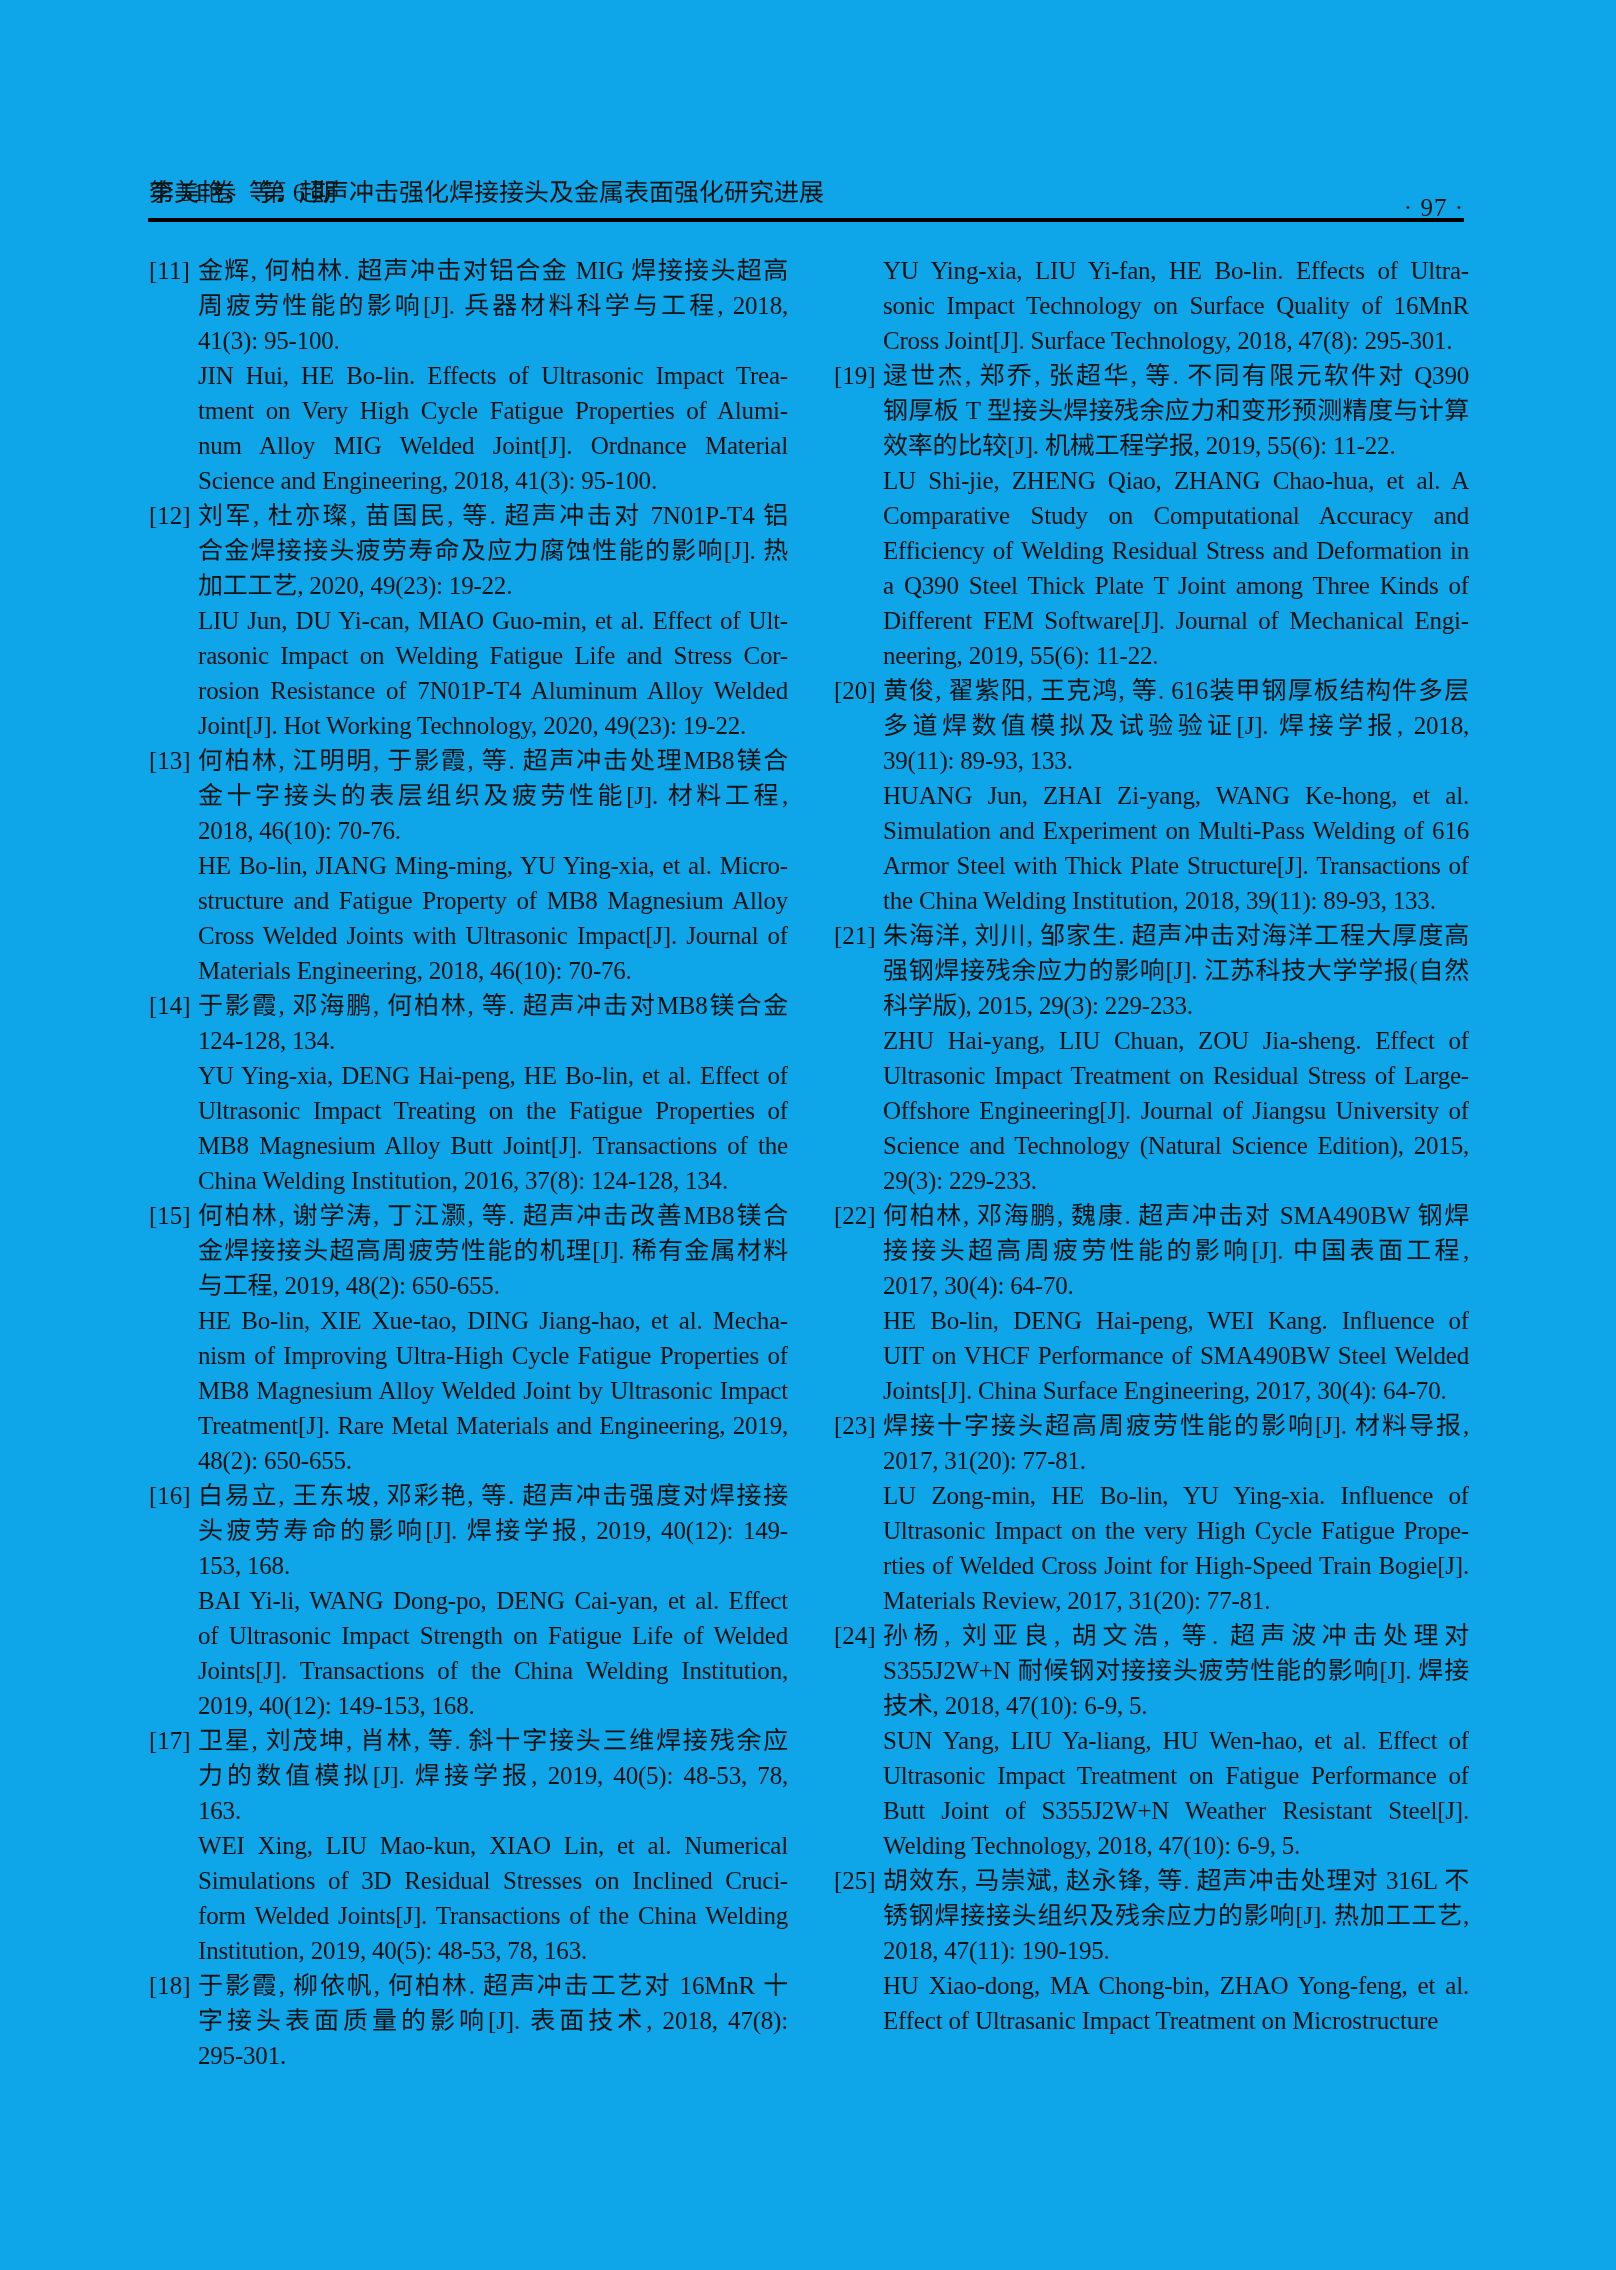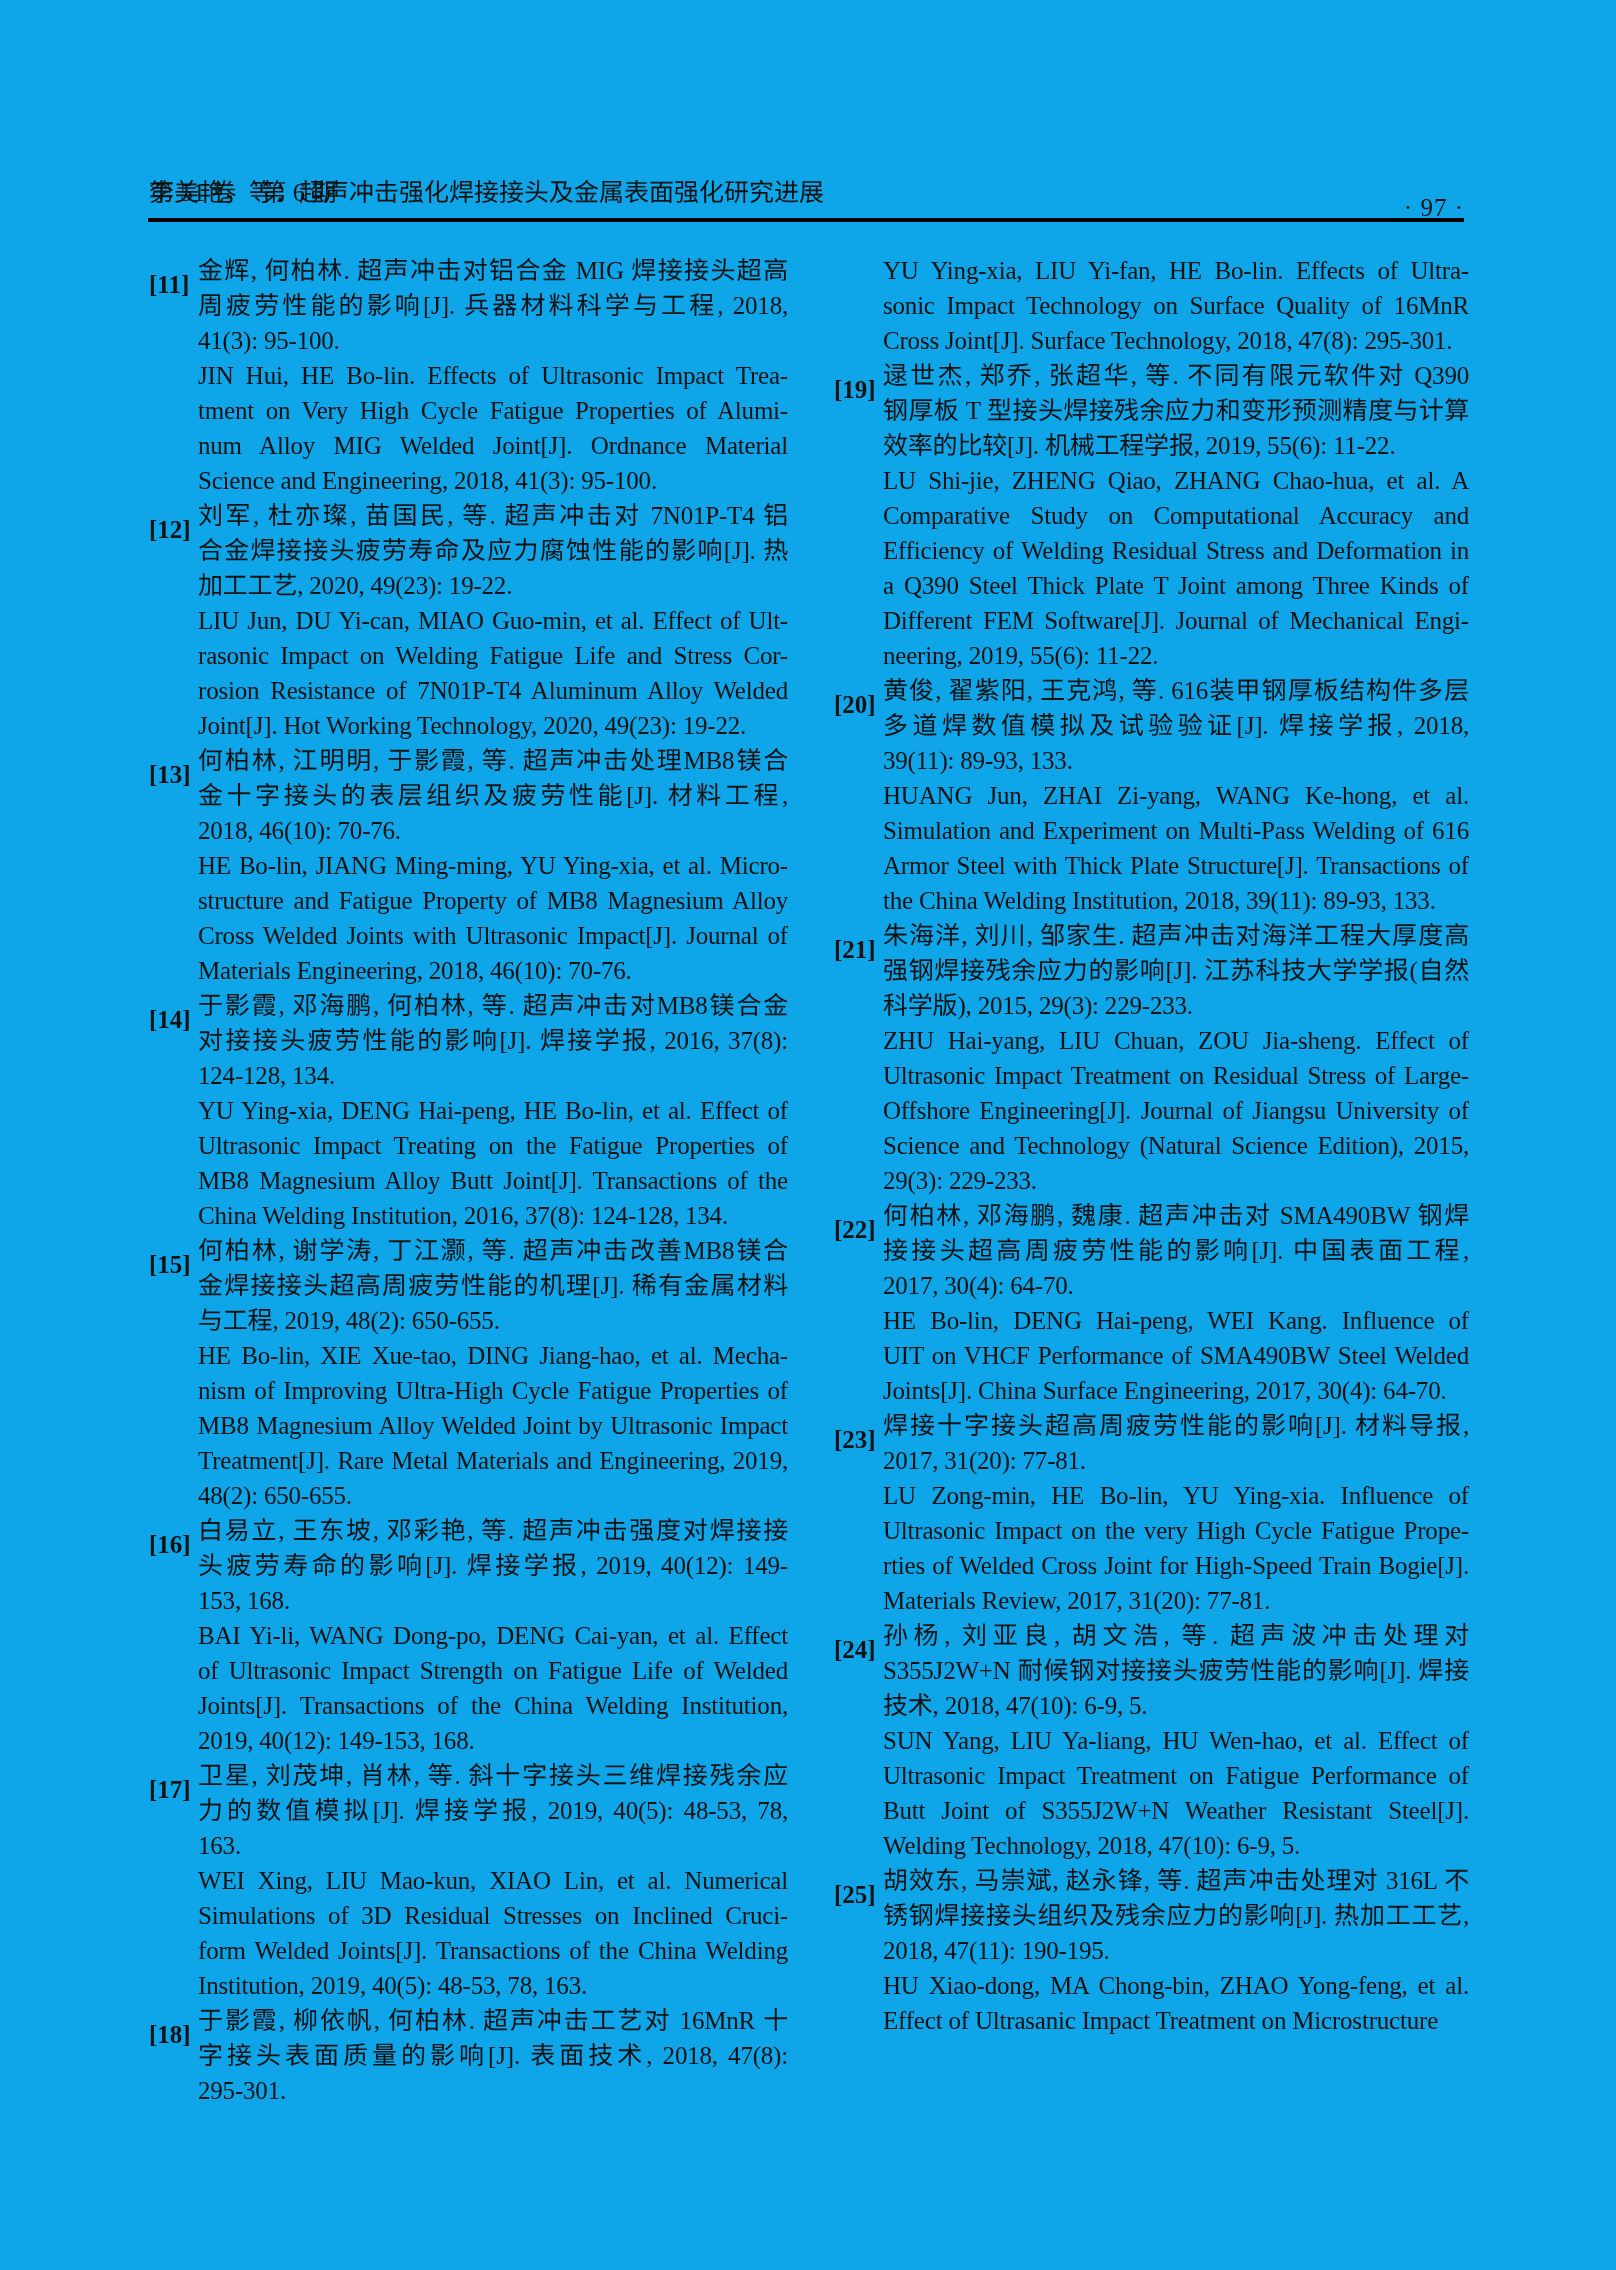--- a/index.html
+++ b/index.html
@@ -45,22 +45,21 @@
   }
   .refs-col.left  { left: 149px; width: 639px; }
   .refs-col.right { left: 834px; width: 635px; }
   .ref {
     position: relative;
     padding-left: 49px;
   }
   .refnum {
     position: absolute;
     left: 0;
-    top: 14px;
-    font-weight: bold;
+    top: 0;
   }
   .line {
     letter-spacing: -0.2px;
     overflow: hidden;
   }
   .line.j {
     text-align: justify;
     text-align-last: justify;
   }
 </style>
@@ -104,21 +103,20 @@
         <div class="line j">金十字接头的表层组织及疲劳性能[J]. 材料工程,</div>
         <div class="line">2018, 46(10): 70-76.</div>
         <div class="line j">HE Bo-lin, JIANG Ming-ming, YU Ying-xia, et al. Micro-</div>
         <div class="line j">structure and Fatigue Property of MB8 Magnesium Alloy</div>
         <div class="line j">Cross Welded Joints with Ultrasonic Impact[J]. Journal of</div>
         <div class="line">Materials Engineering, 2018, 46(10): 70-76.</div>
       </div>
       <div class="ref">
     <span class="refnum">[14]</span>
   <div class="line j">于影霞, 邓海鹏, 何柏林, 等. 超声冲击对MB8镁合金</div>
-        <div class="line j">对接接头疲劳性能的影响[J]. 焊接学报, 2016, 37(8):</div>
         <div class="line">124-128, 134.</div>
         <div class="line j">YU Ying-xia, DENG Hai-peng, HE Bo-lin, et al. Effect of</div>
         <div class="line j">Ultrasonic Impact Treating on the Fatigue Properties of</div>
         <div class="line j">MB8 Magnesium Alloy Butt Joint[J]. Transactions of the</div>
         <div class="line">China Welding Institution, 2016, 37(8): 124-128, 134.</div>
       </div>
       <div class="ref">
     <span class="refnum">[15]</span>
   <div class="line j">何柏林, 谢学涛, 丁江灏, 等. 超声冲击改善MB8镁合</div>
         <div class="line j">金焊接接头超高周疲劳性能的机理[J]. 稀有金属材料</div>

